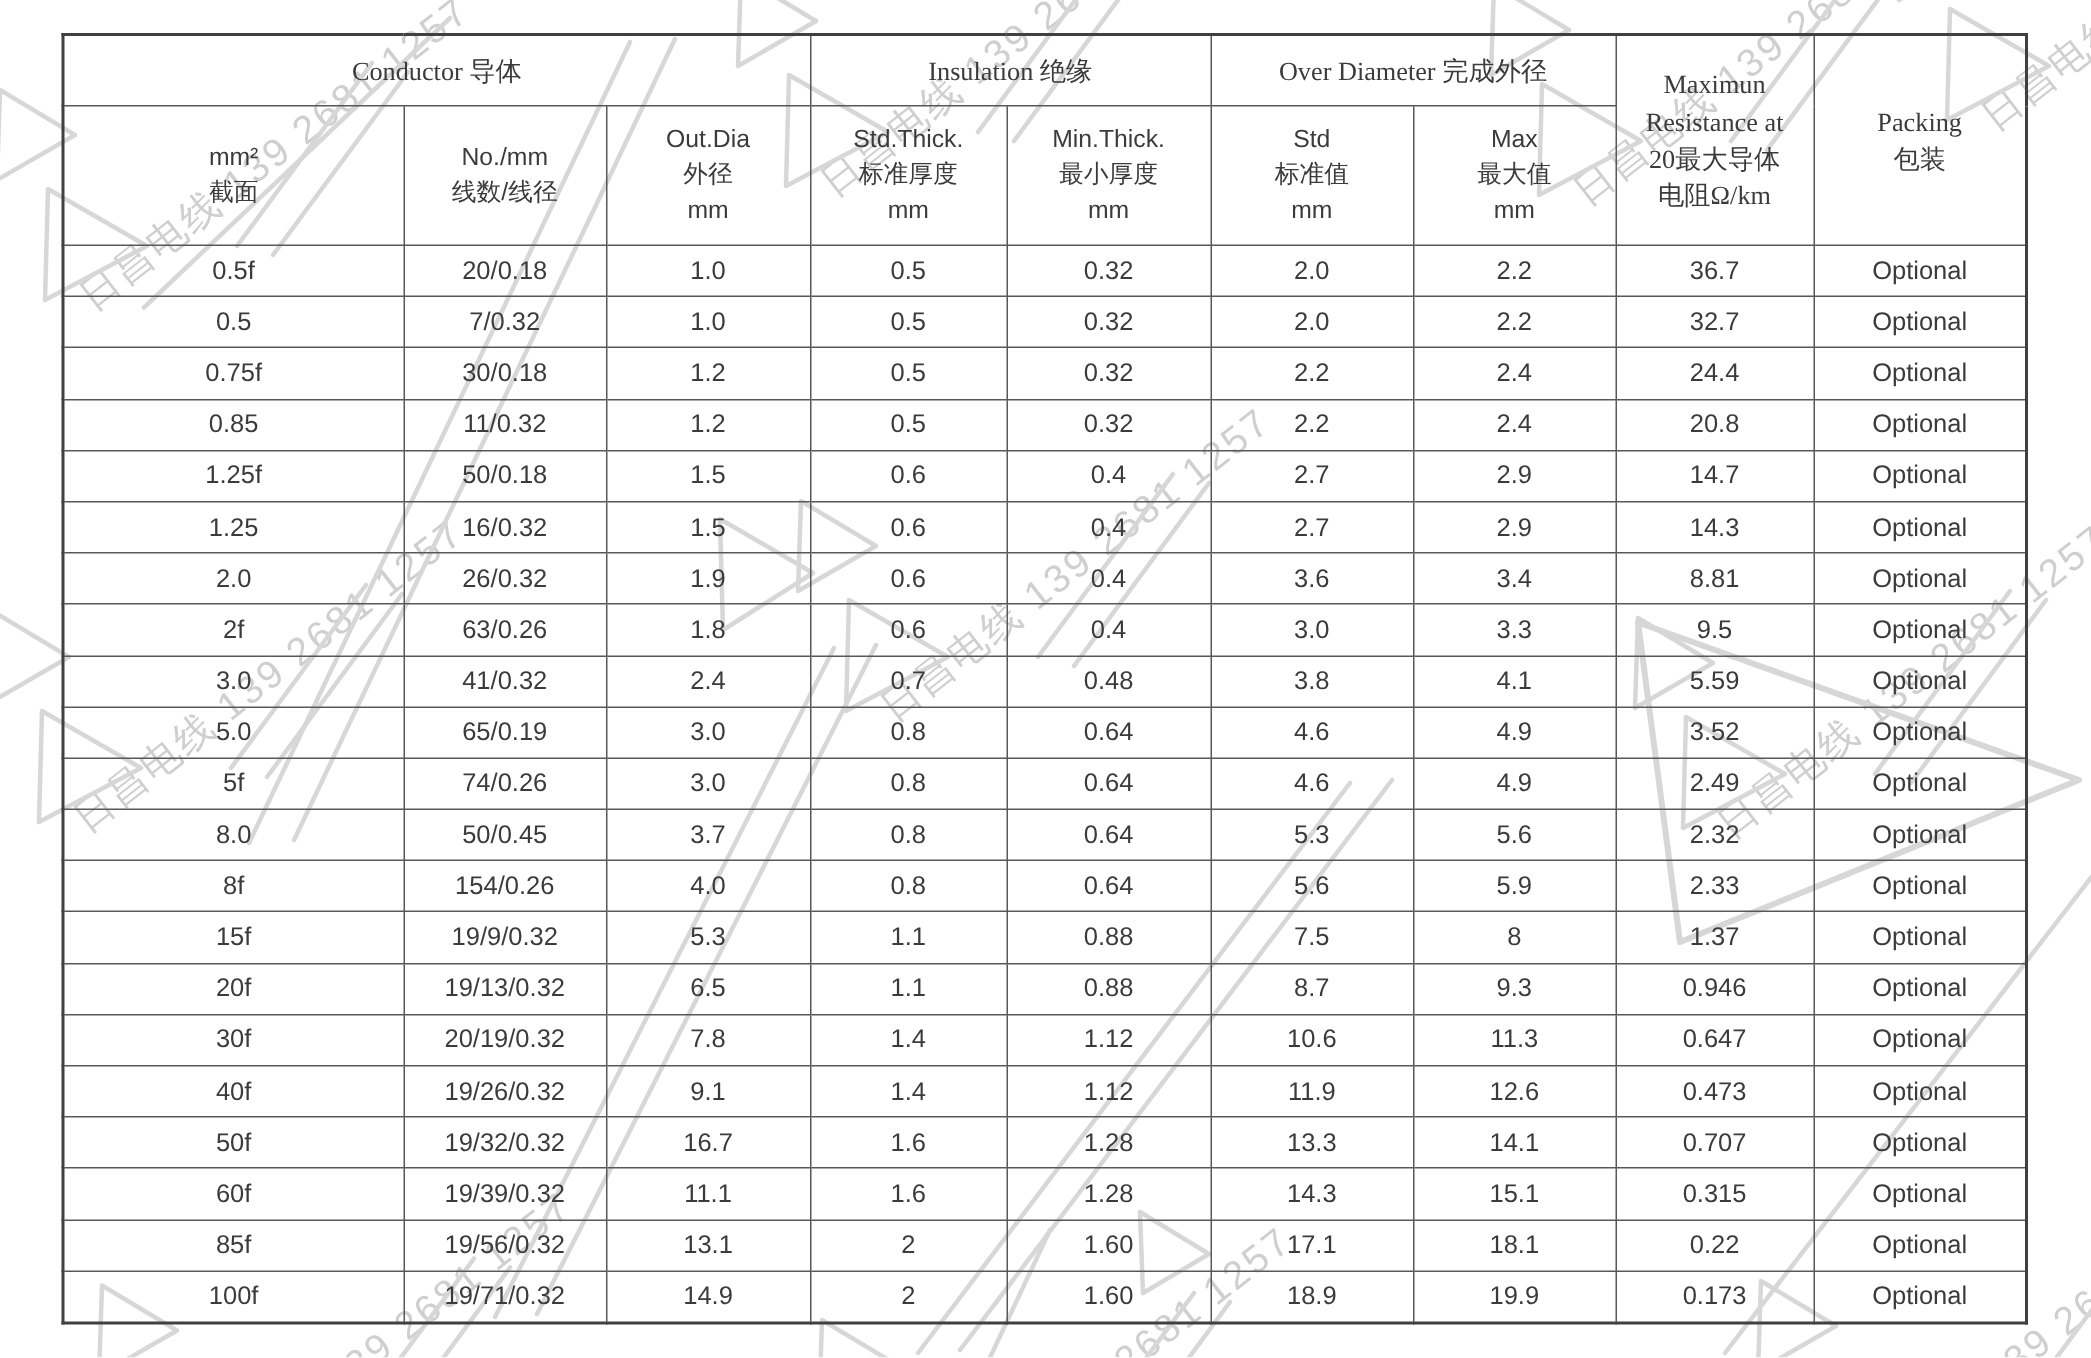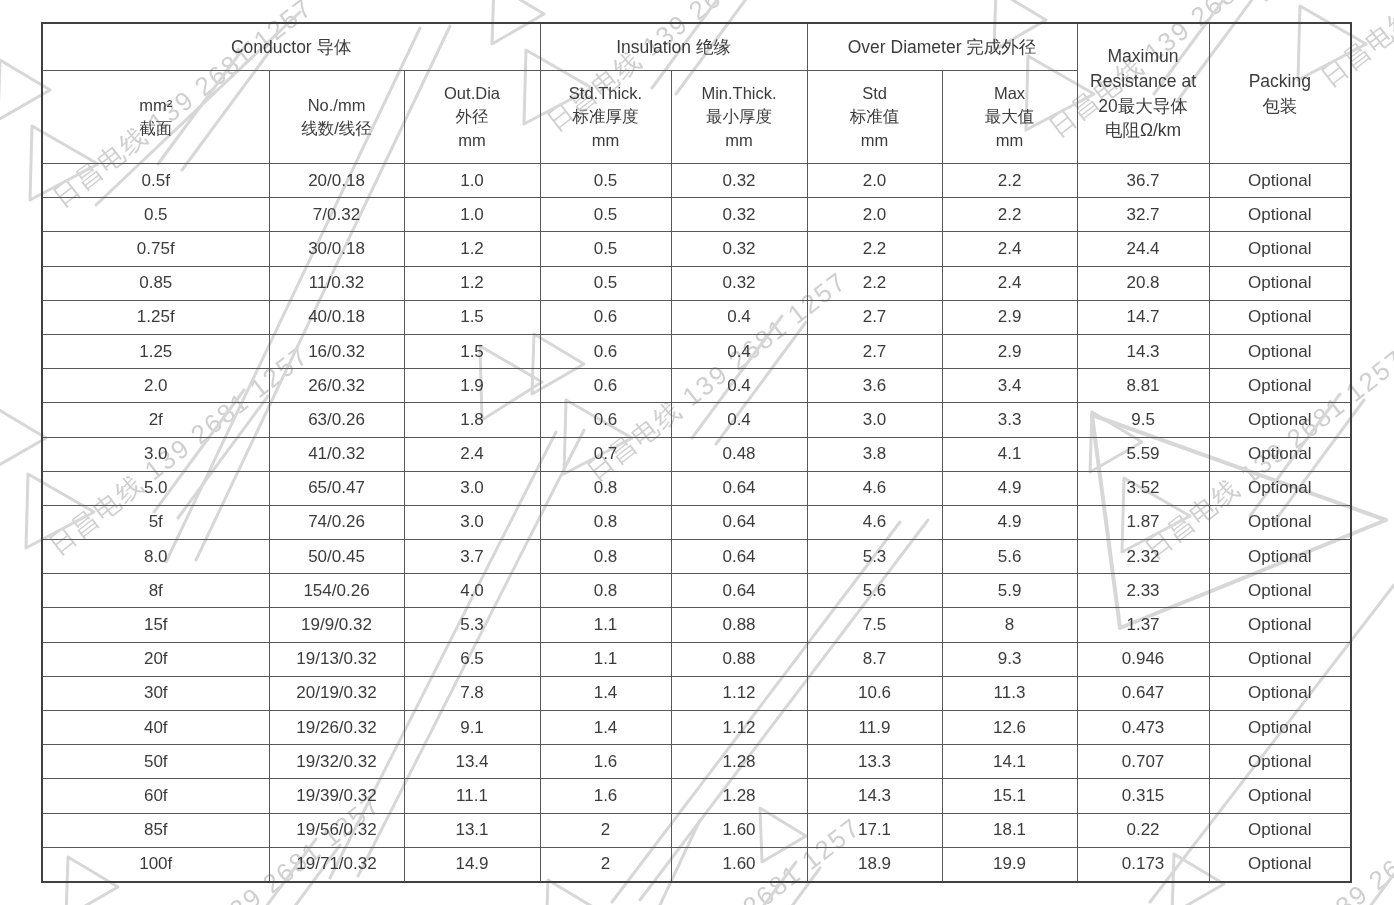--- a/index.html
+++ b/index.html
@@ -25,21 +25,21 @@
     width:1309px; table-layout:fixed; border-collapse:collapse;
     background:transparent;
     border:2px solid #404040;
   }
   .spec th, .spec td {
     border:1px solid #585858;
     text-align:center; vertical-align:middle;
     font-weight:400; padding:0 2px;
     background:transparent;
   }
-  .spec thead tr.group th { height:46px; font-size:17.5px; }
+  .spec thead tr.group th { height:46px; font-size:17.5px;font-family:Liberation Serif, serif; }
   .spec thead tr.sub th,
   .spec thead th.tall {
     height:92px; font-size:16.5px; line-height:1.42; white-space:pre-line;
   }
   .spec thead th.tall { font-size:16.5px; }
   .spec tbody td { height:33.2px; font-size:17px; }
 </style>
 </head>
 <body>
 
@@ -171,21 +171,21 @@
           <td>1.2</td>
           <td>0.5</td>
           <td>0.32</td>
           <td>2.2</td>
           <td>2.4</td>
           <td>20.8</td>
           <td>Optional</td>
         </tr>
         <tr>
           <td>1.25f</td>
-          <td>40/0.18</td>
+          <td>50/0.18</td>
           <td>1.5</td>
           <td>0.6</td>
           <td>0.4</td>
           <td>2.7</td>
           <td>2.9</td>
           <td>14.7</td>
           <td>Optional</td>
         </tr>
         <tr>
           <td>1.25</td>
@@ -226,38 +226,38 @@
           <td>2.4</td>
           <td>0.7</td>
           <td>0.48</td>
           <td>3.8</td>
           <td>4.1</td>
           <td>5.59</td>
           <td>Optional</td>
         </tr>
         <tr>
           <td>5.0</td>
-          <td>65/0.47</td>
+          <td>65/0.19</td>
           <td>3.0</td>
           <td>0.8</td>
           <td>0.64</td>
           <td>4.6</td>
           <td>4.9</td>
           <td>3.52</td>
           <td>Optional</td>
         </tr>
         <tr>
           <td>5f</td>
           <td>74/0.26</td>
           <td>3.0</td>
           <td>0.8</td>
           <td>0.64</td>
           <td>4.6</td>
           <td>4.9</td>
-          <td>1.87</td>
+          <td>2.49</td>
           <td>Optional</td>
         </tr>
         <tr>
           <td>8.0</td>
           <td>50/0.45</td>
           <td>3.7</td>
           <td>0.8</td>
           <td>0.64</td>
           <td>5.3</td>
           <td>5.6</td>
@@ -315,21 +315,21 @@
           <td>1.4</td>
           <td>1.12</td>
           <td>11.9</td>
           <td>12.6</td>
           <td>0.473</td>
           <td>Optional</td>
         </tr>
         <tr>
           <td>50f</td>
           <td>19/32/0.32</td>
-          <td>13.4</td>
+          <td>16.7</td>
           <td>1.6</td>
           <td>1.28</td>
           <td>13.3</td>
           <td>14.1</td>
           <td>0.707</td>
           <td>Optional</td>
         </tr>
         <tr>
           <td>60f</td>
           <td>19/39/0.32</td>

